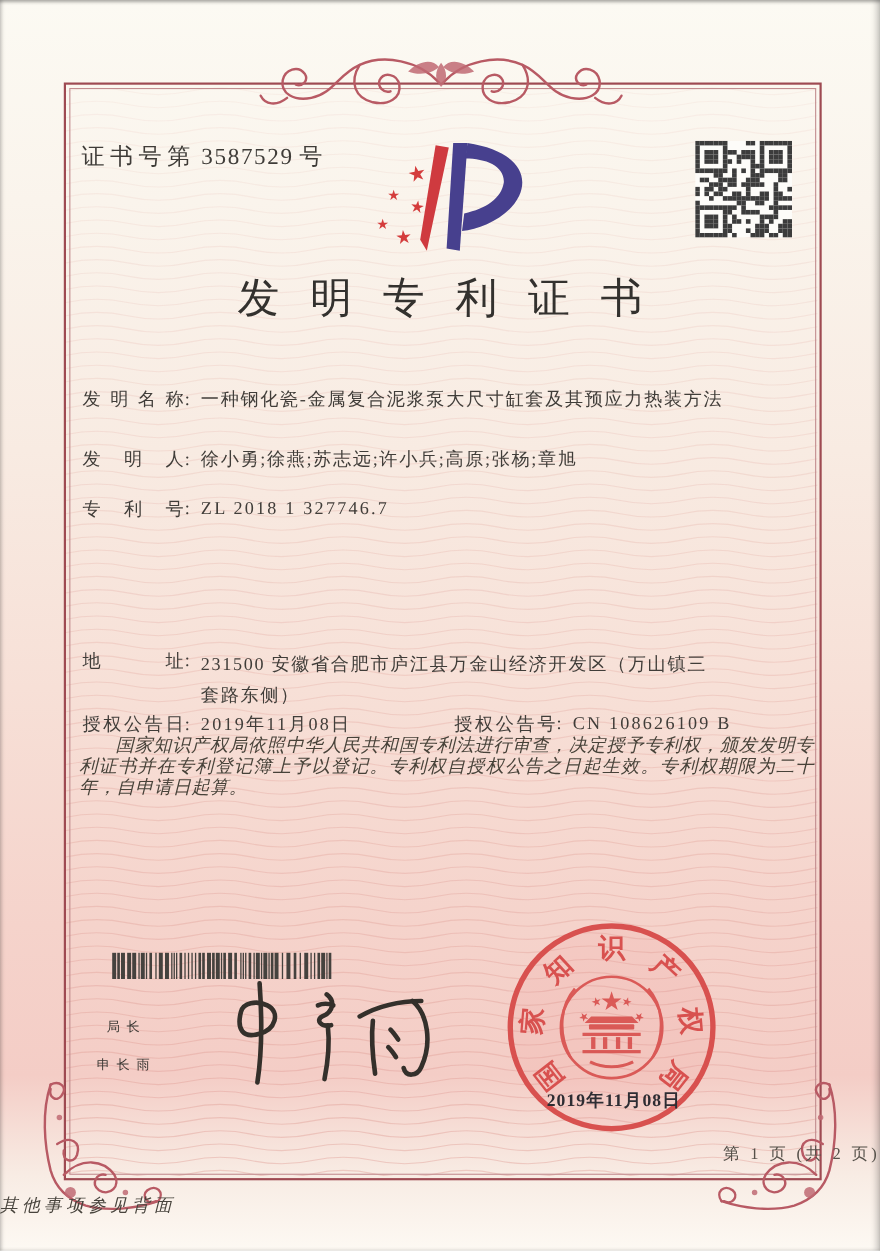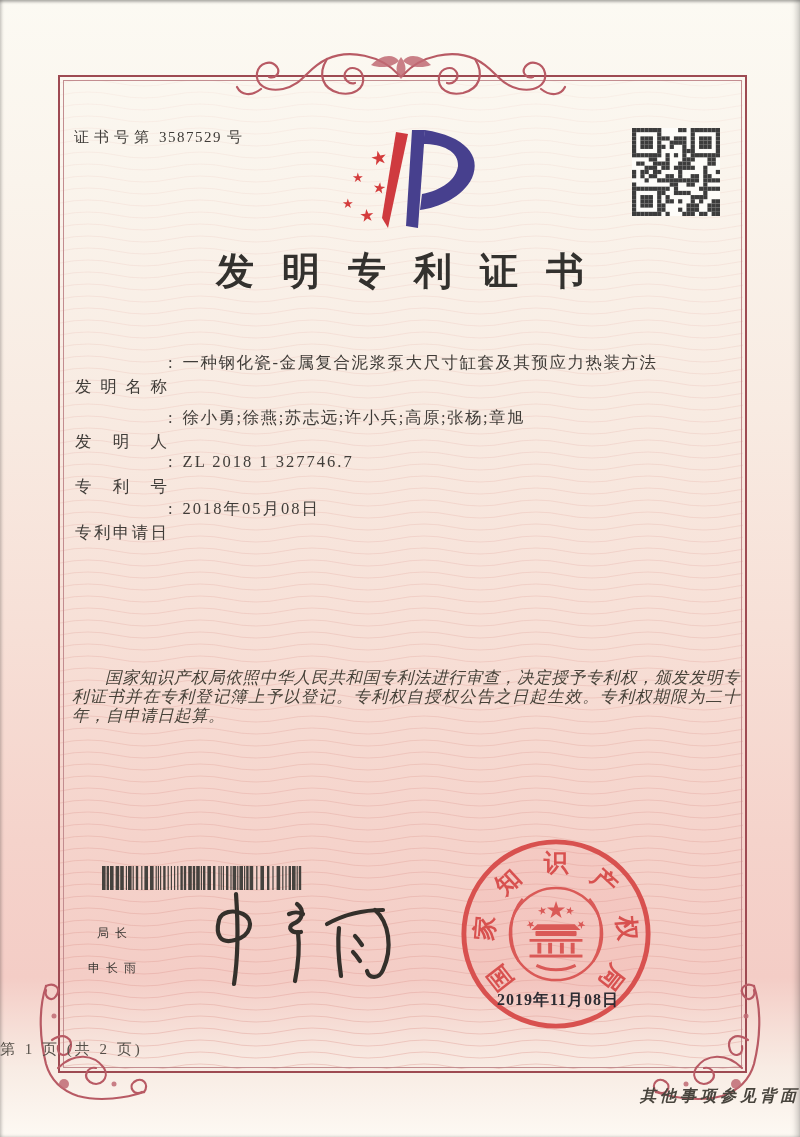--- a/index.html
+++ b/index.html
@@ -6,53 +6,53 @@
   body{width:800px;height:1137px;font-family:"Liberation Serif","DejaVu Serif",serif;color:#3b3833;}
   .page{position:relative;width:800px;height:1137px;overflow:hidden;
     background:linear-gradient(180deg,#fcfaf3 0%,#faf4ec 16%,#f8ebe2 36%,#f7e0d7 55%,#f5d3cb 74%,#f4cdc6 86%,#f8ece4 94%,#fdf9f3 100%);
     box-shadow:inset 0 3px 3px -1px rgba(0,0,0,.28),inset -6px 0 6px -3px rgba(0,0,0,.22),inset 3px 0 3px -1px rgba(0,0,0,.16),inset 0 -3px 3px -2px rgba(0,0,0,.07);}
   svg{display:block;}
 
   .frame{position:absolute;left:58px;top:75px;width:685px;height:994px;border:2px solid #9e4a52;}
   .frame::after{content:'';position:absolute;inset:3px;border:1px solid #c38d90;}
   #waves{position:absolute;left:60px;top:77px;}
 
-  .cert-no{position:absolute;left:74px;top:128px;font-size:15px;letter-spacing:5px;color:#3f3c38;}
+  .cert-no{position:absolute;left:74px;top:128px;font-size:21px;letter-spacing:5px;color:#3f3c38;}
   .cert-no .num{font-family:"Liberation Serif",serif;letter-spacing:1.5px;margin:0 5px;}
 
   .logo{position:absolute;left:330px;top:120px;}
   .qr{position:absolute;left:632px;top:128px;}
 
-  .title{position:absolute;left:0;right:0;top:246px;text-align:center;font-size:38px;font-weight:700;
+  .title{position:absolute;left:0;right:0;top:246px;text-align:center;font-size:38px;font-weight:400;
     letter-spacing:28px;text-indent:28px;color:#33312e;}
 
   .row{position:absolute;left:75px;width:670px;font-size:16.5px;color:#403d39;}
-  .flabel{display:inline-block;width:92px;text-align:justify;text-align-last:justify;vertical-align:top;margin-top:24px;}
+  .flabel{display:inline-block;width:92px;text-align:justify;text-align-last:justify;vertical-align:top;}
   .fcolon{margin:0 10px 0 1px;}
   .fvalue{letter-spacing:1.5px;}
   .fvalue.num{letter-spacing:2px;}
   .row-dz .fvalue{display:inline-block;width:478px;line-height:28px;vertical-align:top;}
   .pair2{position:absolute;left:338px;top:0;}
 
   .paras{position:absolute;left:72px;top:668px;width:668px;font-size:16.5px;line-height:19px;
     text-align:justify;font-style:italic;color:#474239;letter-spacing:.5px;}
   .paras p{margin:0;text-indent:2em;}
 
   .barcode{position:absolute;left:100px;top:866px;}
 
   .signer{position:absolute;left:88px;top:916px;font-size:12px;letter-spacing:6px;color:#3a3733;line-height:35px;text-align:center;}
   .signature{position:absolute;left:205px;top:886px;z-index:6;}
 
   .seal{position:absolute;left:458px;top:836px;z-index:5;}
   .seal-date{position:absolute;left:466px;top:990px;width:184px;text-align:center;z-index:6;
     font-size:16px;font-weight:700;letter-spacing:1px;color:#2e2d33;}
 
-  .page-num{position:absolute;left:0;right:0;top:1040px;text-align:left;font-size:15px;letter-spacing:3px;color:#555049;}
-  .back-note{position:absolute;left:0;right:0;top:1086px;text-align:right;font-size:16px;font-style:italic;
-    letter-spacing:4px;color:#48443d;font-weight:bold;}
+  .page-num{position:absolute;left:0;right:0;top:1040px;text-align:right;font-size:15px;letter-spacing:3px;color:#555049;}
+  .back-note{position:absolute;left:0;right:0;top:1086px;text-align:left;font-size:16px;font-style:italic;
+    letter-spacing:4px;color:#48443d;}
 
   .orn{position:absolute;}
   .orn path{stroke:#b85a64;stroke-width:2.2;fill:none;stroke-linecap:round;}
   .orn .fil{fill:#c06a73;stroke:none;opacity:.85;}
 </style>
 </head>
 <body>
 
 <div class="page">
 
@@ -443,22 +443,28 @@
 
   <div class="row" style="top:352px">
     <span class="flabel">发明名称</span><span class="fcolon">:</span><span class="fvalue">一种钢化瓷-金属复合泥浆泵大尺寸缸套及其预应力热装方法</span>
   </div>
   <div class="row" style="top:407px">
     <span class="flabel">发明人</span><span class="fcolon">:</span><span class="fvalue">徐小勇;徐燕;苏志远;许小兵;高原;张杨;章旭</span>
   </div>
   <div class="row" style="top:452px">
     <span class="flabel">专利号</span><span class="fcolon">:</span><span class="fvalue num">ZL 2018 1 327746.7</span>
   </div>
-  <div class="row" style="top:498px">
-    <span class="flabel">专利申请日</span><span class="fcolon">:</span><span class="fvalue num">2018年05月08日</span>
+  <div class="row row-dz" style="top:590px">
+    <span class="flabel">地址</span><span class="fcolon">:</span><span class="fvalue">231500 安徽省合肥市庐江县万金山经济开发区（万山镇三套路东侧）</span>
+  </div>
+  <div class="row" style="top:648px">
+    <span class="flabel">授权公告日</span><span class="fcolon">:</span><span class="fvalue num">2019年11月08日</span>
+    <span class="pair2">
+      <span class="flabel">授权公告号</span><span class="fcolon">:</span><span class="fvalue num">CN 108626109 B</span>
+    </span>
   </div>
 
   <div class="paras">
     <p>国家知识产权局依照中华人民共和国专利法进行审查，决定授予专利权，颁发发明专利证书并在专利登记簿上予以登记。专利权自授权公告之日起生效。专利权期限为二十年，自申请日起算。</p>
   </div>
 
   <svg id="barcode" class="barcode" width="205" height="24">
       <rect x="2.0" y="0" width="3.6" height="24" fill="#45423e"></rect>
       <rect x="6.6" y="0" width="2.4" height="24" fill="#45423e"></rect>
       <rect x="10.0" y="0" width="3.6" height="24" fill="#45423e"></rect>

